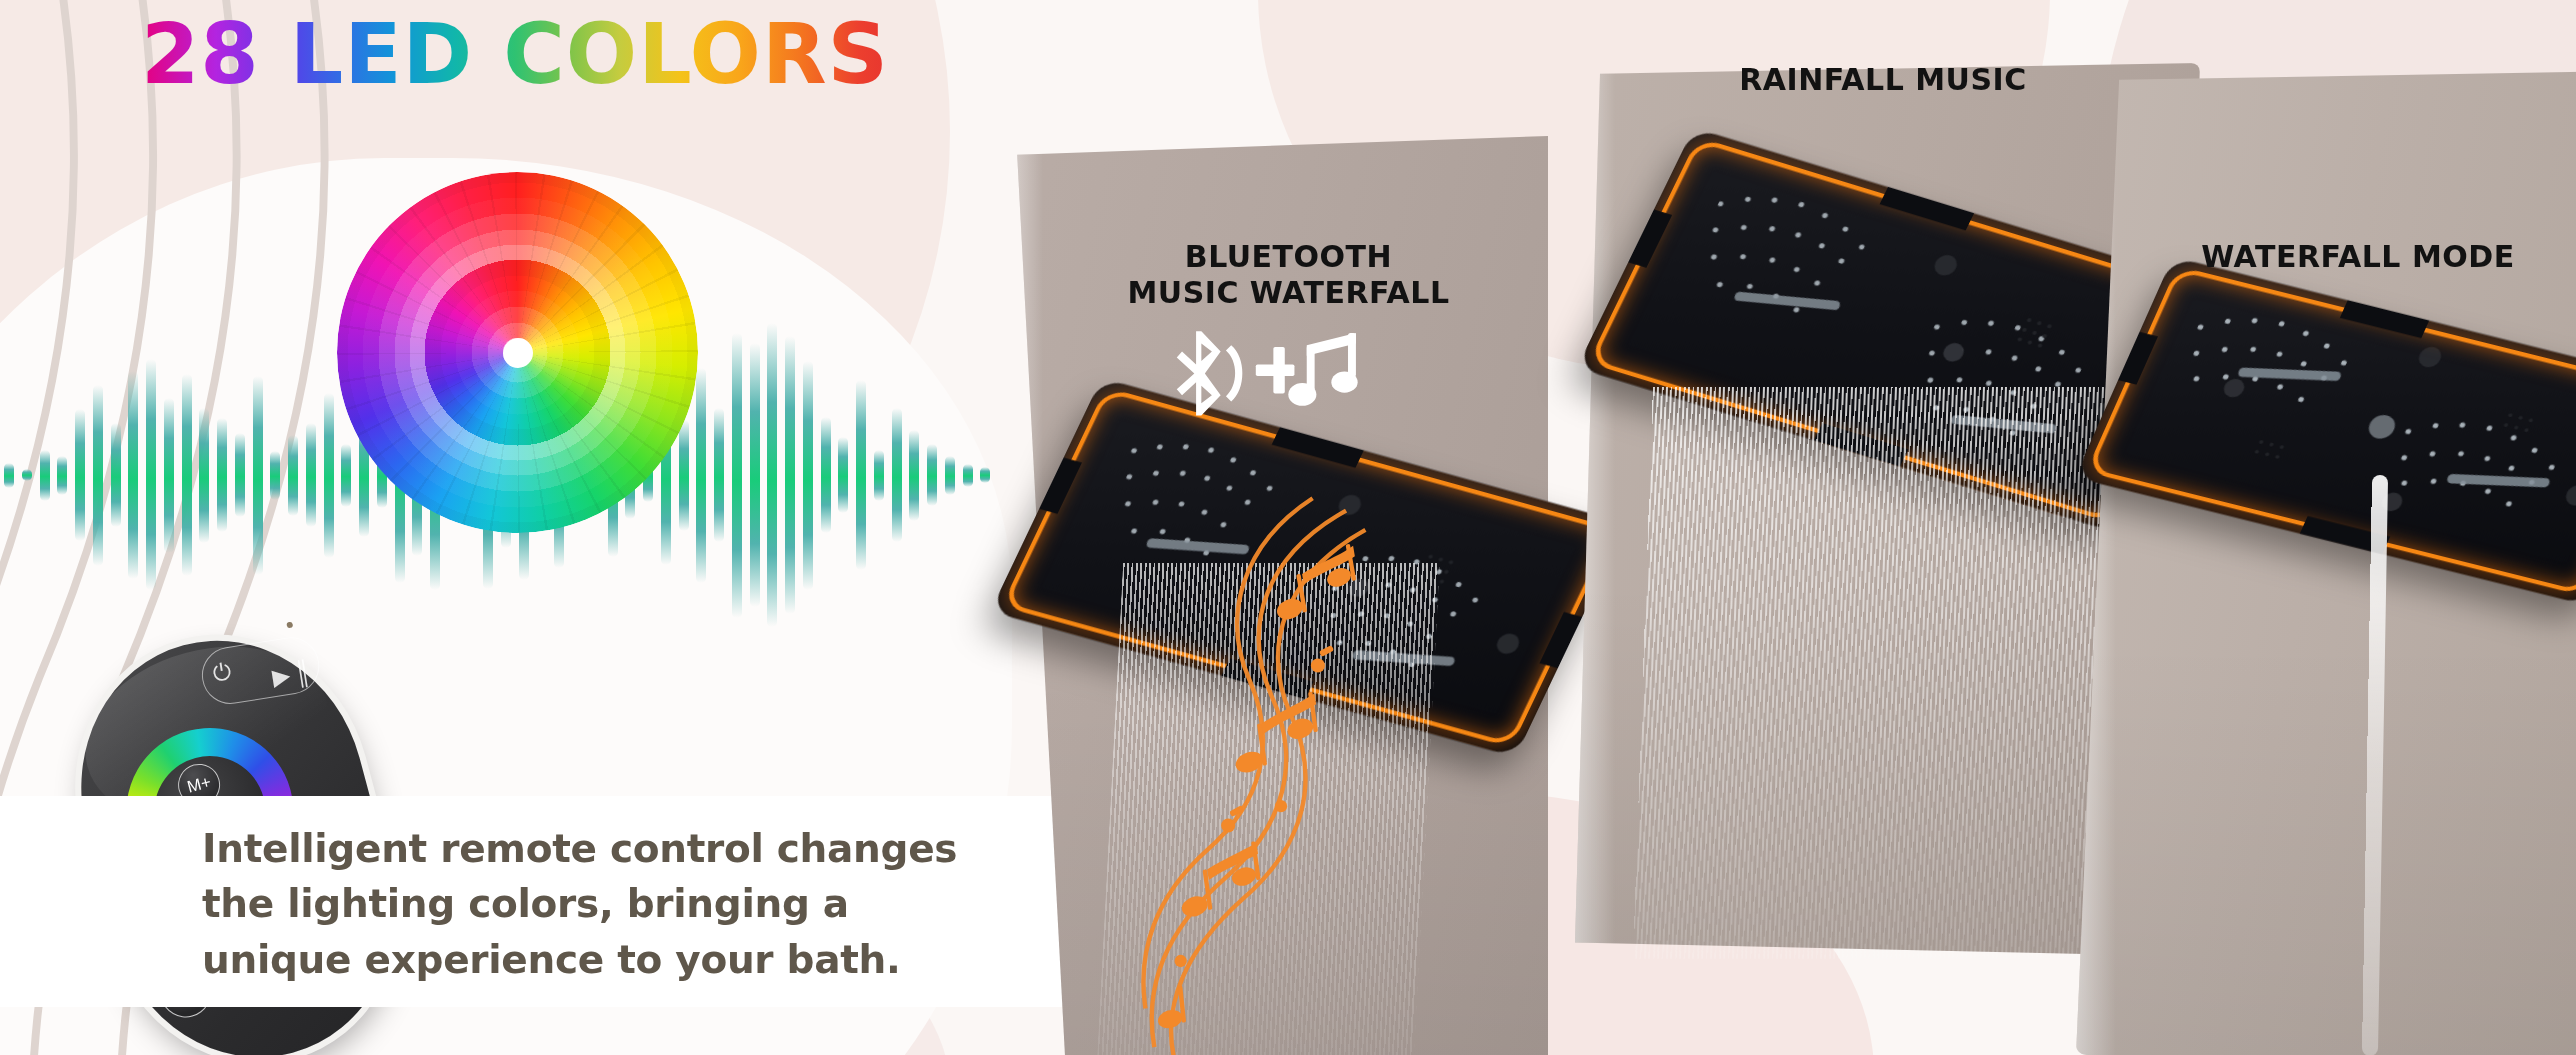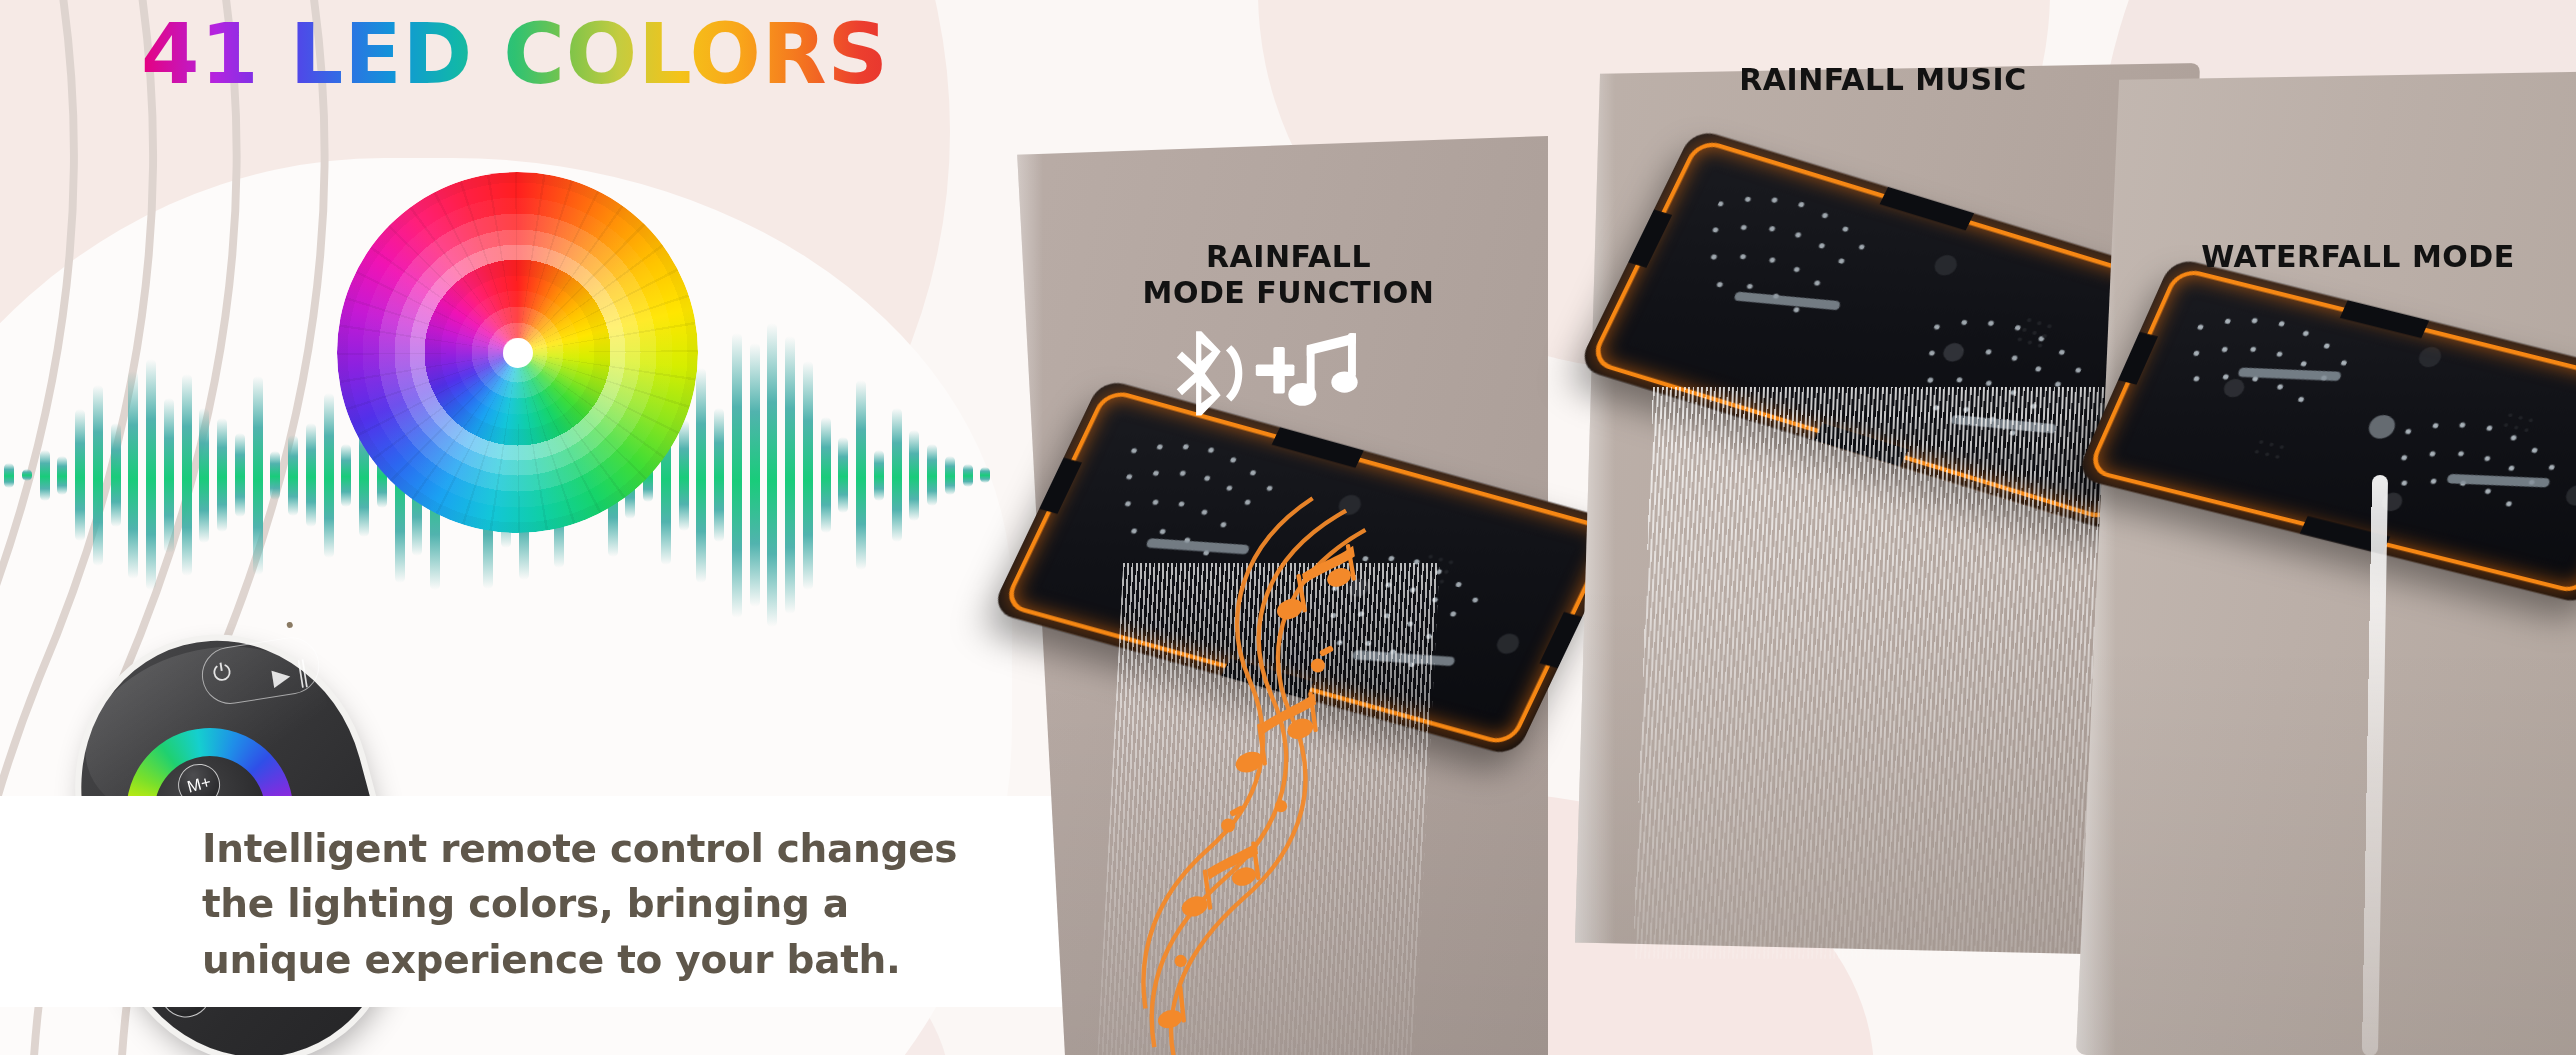--- a/index.html
+++ b/index.html
@@ -192,21 +192,21 @@
     <path d="M95,-40 C 250,330 250,700 80,1100 C 0,1300 -40,1500 -20,1790"></path>
     <path d="M175,-40 C 330,330 330,700 160,1100 C 80,1300 40,1500 60,1790"></path>
     <path d="M255,-40 C 410,330 410,700 240,1100 C 160,1300 120,1500 140,1790"></path>
     <path d="M340,-40 C 495,330 495,700 325,1100 C 245,1300 205,1500 225,1790"></path>
     <path d="M430,-40 C 585,330 585,700 415,1100 C 335,1300 295,1500 315,1790"></path>
     <path d="M520,-40 C 675,330 675,700 505,1100 C 425,1300 385,1500 405,1790"></path>
     <path d="M615,-40 C 770,330 770,700 600,1100 C 520,1300 480,1500 500,1790"></path>
     <path d="M715,-40 C 870,330 870,700 700,1100 C 620,1300 580,1500 600,1790"></path>
   </svg>
 
-  <div class="headline">41 LED COLORS</div>
+  <div class="headline">28 LED COLORS</div>
 
   <div class="wave" id="waveform">
       <div class="bar" style="left: 4px; width: 9.7px; height: 25px; bottom: 172px;"></div>
       <div class="bar" style="left: 22px; width: 9.7px; height: 12.3px; bottom: 179px;"></div>
       <div class="bar" style="left: 40px; width: 9.7px; height: 51px; bottom: 159px;"></div>
       <div class="bar" style="left: 57px; width: 9.7px; height: 39px; bottom: 165px;"></div>
       <div class="bar" style="left: 75px; width: 9.7px; height: 132px; bottom: 119px;"></div>
       <div class="bar" style="left: 93px; width: 9.7px; height: 181px; bottom: 94px;"></div>
       <div class="bar" style="left: 111px; width: 9.7px; height: 104px; bottom: 133px;"></div>
       <div class="bar" style="left: 128px; width: 9.7px; height: 208px; bottom: 81px;"></div>
@@ -383,22 +383,22 @@
       <circle cx="268" cy="196" r="8"></circle>
         <circle cx="166" cy="378" r="8"></circle>
       <circle cx="226" cy="356" r="7"></circle>
         <circle cx="112" cy="532" r="7"></circle>
       <rect x="270" y="176" width="16" height="7" rx="3" transform="rotate(-28 278 180)"></rect>
       <rect x="168" y="358" width="16" height="7" rx="3" transform="rotate(-28 176 362)"></rect>
     </g>
   </svg>
 
   <div class="panel-title bt-title">
-    <div>RAINFALL</div>
-    <div>MODE FUNCTION</div>
+    <div>BLUETOOTH</div>
+    <div>MUSIC WATERFALL</div>
   </div>
 
   <svg class="bt-icons" viewBox="0 0 230 110">
     <g fill="#ffffff">
       <path d="M24,8 L24,46 L8,31 L2,38 L22,56 L2,74 L8,81 L24,66 L24,104 L30,104 L52,81 L34,56 L52,31 L30,8 Z
                M30,22 L42,31 L30,42 Z M30,70 L42,81 L30,90 Z"></path>
       <path d="M58,30 C 72,42 72,70 58,82 L64,88 C 81,74 81,38 64,24 Z"></path>
       <rect x="92" y="46" width="44" height="13" rx="2"></rect>
       <rect x="112" y="26" width="13" height="53" rx="2"></rect>
       <g>

